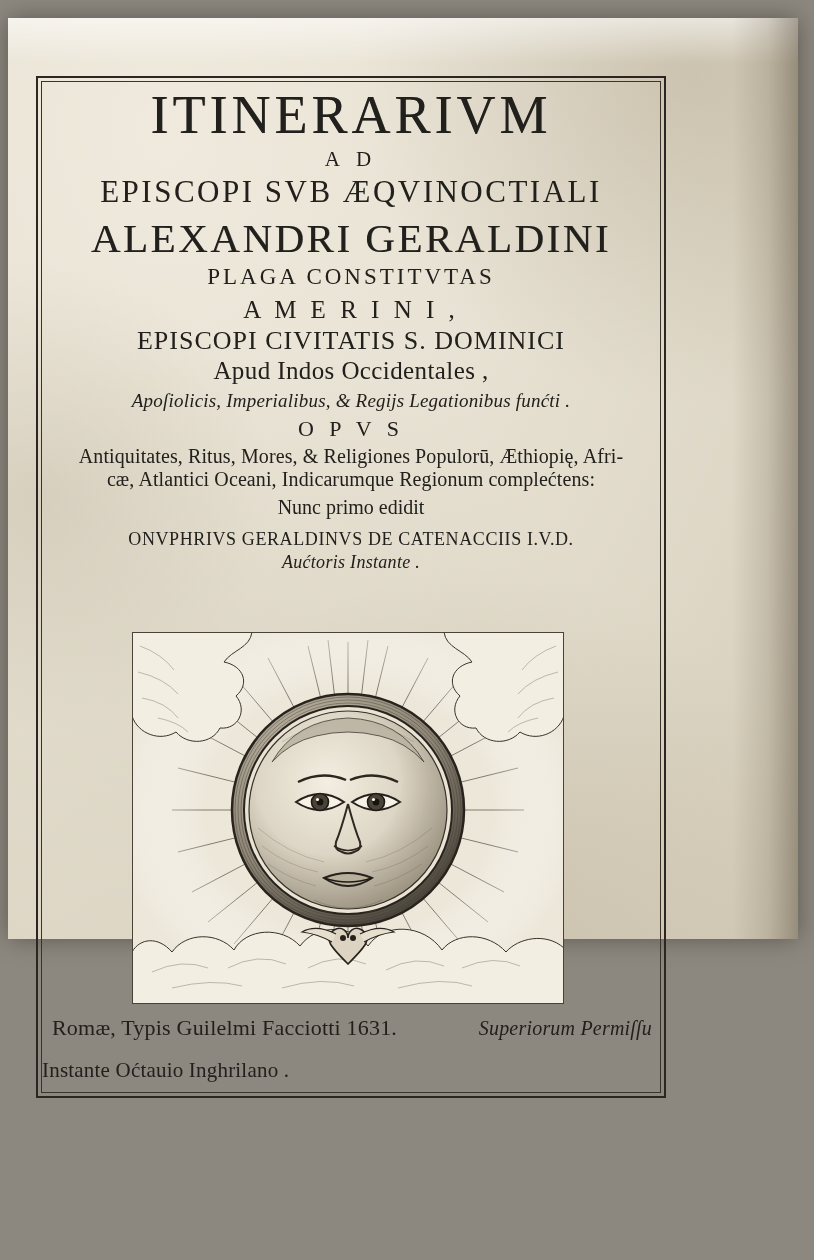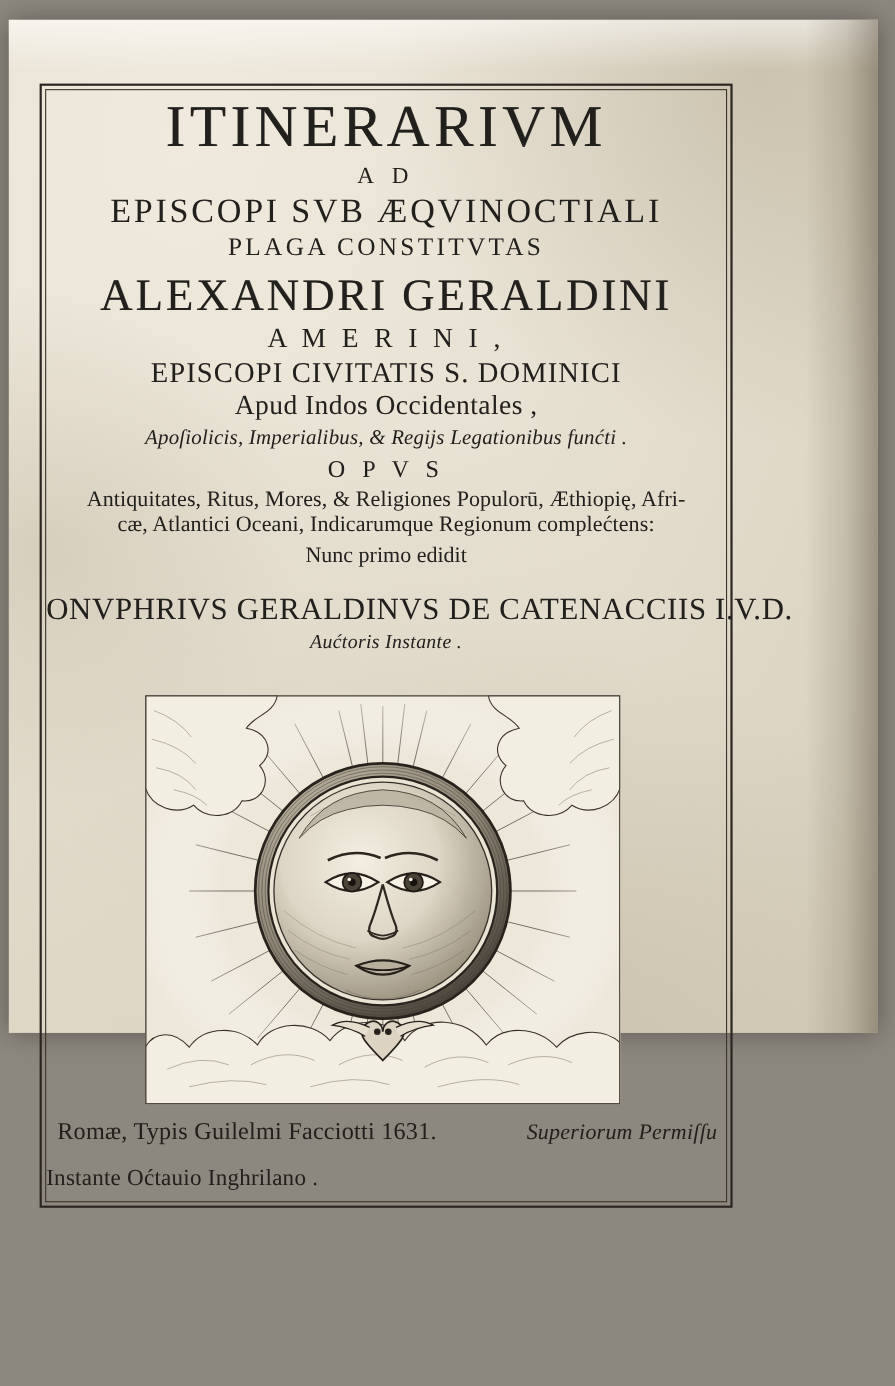--- a/index.html
+++ b/index.html
@@ -142,23 +142,23 @@
   .l-body {
     font-size: 20px;
     letter-spacing: 0.1px;
     line-height: 1.16;
   }
   .l-nunc {
     font-size: 20px;
     margin-top: 5px;
   }
   .l-editor {
-    font-size: 28px;
+    font-size: 18px;
     letter-spacing: 0.6px;
-    margin-top: 22px;
+    margin-top: 10px;
   }
   .l-abnepos {
     font-size: 18px;
     font-style: italic;
     letter-spacing: 0.3px;
     margin-top: 2px;
   }
 
   
   #engraving {
@@ -210,22 +210,22 @@
     <div class="edge-top"></div>
 
     <div id="frame">
       <div class="inner-rule"></div>
     </div>
 
     <div class="titleblock">
       <span class="ln l-title">ITINERARIVM</span>
       <span class="ln l-ad">A D</span>
       <span class="ln l-regiones">EPISCOPI SVB ÆQVINOCTIALI</span>
+      <span class="ln l-author">ALEXANDRI GERALDINI</span>
       <span class="ln l-plaga">PLAGA CONSTITVTAS</span>
-      <span class="ln l-author">ALEXANDRI GERALDINI</span>
       <span class="ln l-amerini">A M E R I N I ,</span>
       <span class="ln l-episcopi">EPISCOPI CIVITATIS S. DOMINICI</span>
       <span class="ln l-apud">Apud Indos Occidentales ,</span>
       <span class="ln l-apostolicis">Apoſiolicis, Imperialibus, &amp; Regijs Legationibus funćti .</span>
       <span class="ln l-opus">O P V S</span>
       <span class="ln l-body">Antiquitates, Ritus, Mores, &amp; Religiones Populorū, Æthiopię, Afri-</span>
       <span class="ln l-body">cæ, Atlantici Oceani, Indicarumque Regionum complećtens:</span>
       <span class="ln l-nunc">Nunc primo edidit</span>
       <span class="ln l-editor">ONVPHRIVS GERALDINVS DE CATENACCIIS I.V.D.</span>
       <span class="ln l-abnepos">Aućtoris Instante .</span>

